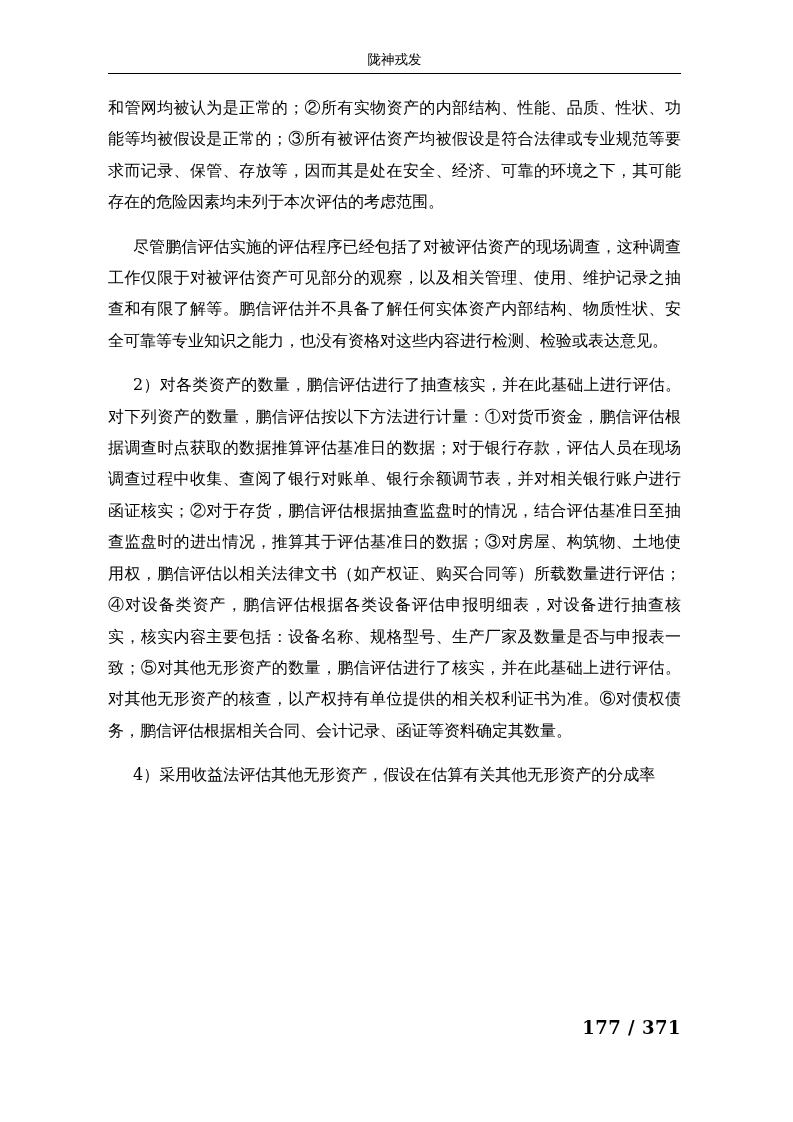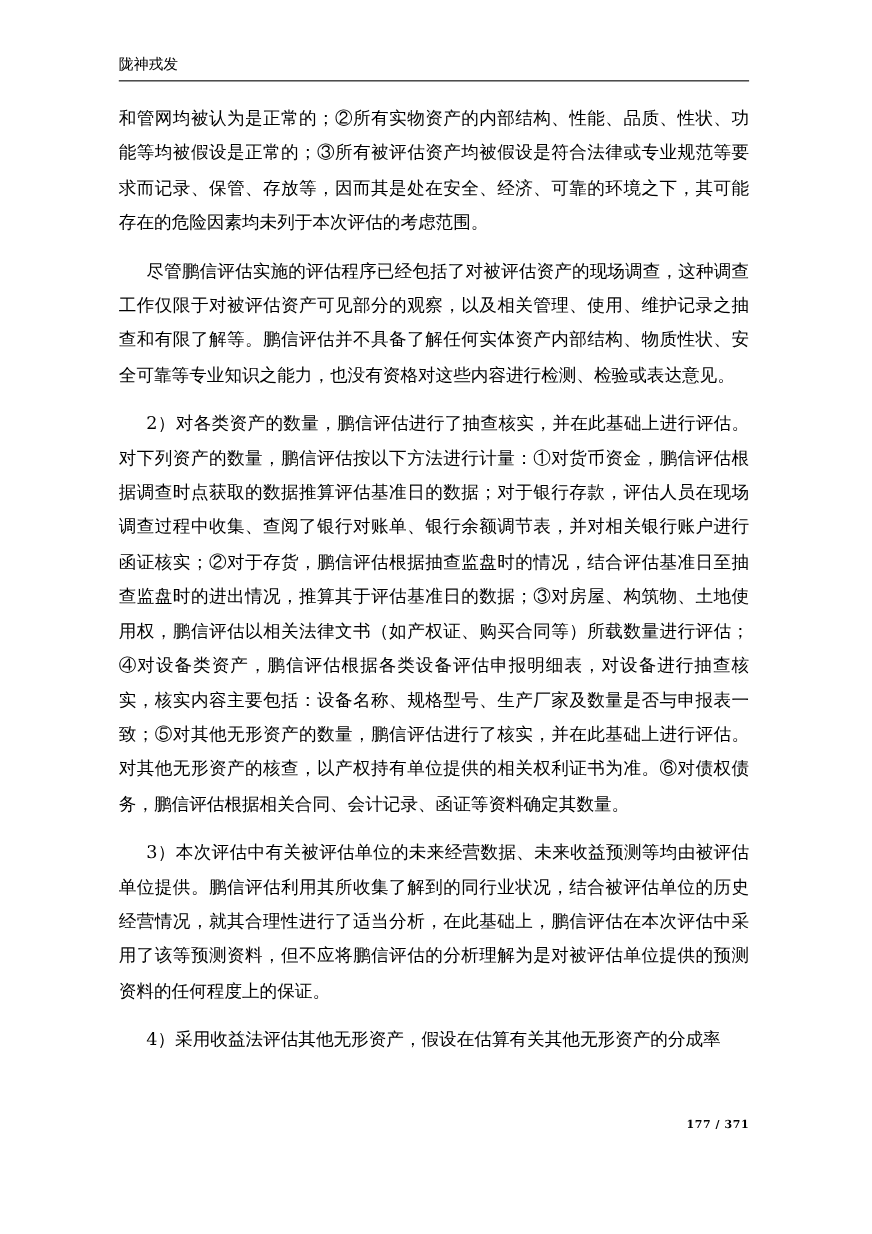--- a/index.html
+++ b/index.html
@@ -15,21 +15,21 @@
     color: #000000;
     font-family: "DejaVu Serif", "Liberation Serif", serif;
     overflow: hidden;
   }
   .header {
     position: absolute;
     left: 108px;
     right: 112px;
     top: 50px;
     display: flex;
-    justify-content: space-between;
+    justify-content: center;
     align-items: flex-end;
     font-size: 13.5px;
     line-height: 1.35;
     padding-bottom: 5px;
     border-bottom: 1.6px solid #000000;
   }
   .header .left  { white-space: nowrap; }
   .header .right { white-space: nowrap; }
   .doc-body {
     position: absolute;
@@ -45,39 +45,38 @@
     margin: 0 0 13px 0;
     text-indent: 25px;
   }
   .para.continuation {
     text-indent: 0;
   }
   .footer {
     position: absolute;
     right: 112px;
     top: 1017px;
-    font-size: 10px;
+    font-size: 18px;
     font-weight: bold;
     letter-spacing: 0.5px;
   }
 </style>
 </head>
 <body>
 
 <div class="page">
 
   <div class="header">
     <span class="left">陇神戎发</span>
   </div>
 
   <div class="doc-body">
     <p class="para continuation">和管网均被认为是正常的；②所有实物资产的内部结构、性能、品质、性状、功能等均被假设是正常的；③所有被评估资产均被假设是符合法律或专业规范等要求而记录、保管、存放等，因而其是处在安全、经济、可靠的环境之下，其可能存在的危险因素均未列于本次评估的考虑范围。</p>
     <p class="para">尽管鹏信评估实施的评估程序已经包括了对被评估资产的现场调查，这种调查工作仅限于对被评估资产可见部分的观察，以及相关管理、使用、维护记录之抽查和有限了解等。鹏信评估并不具备了解任何实体资产内部结构、物质性状、安全可靠等专业知识之能力，也没有资格对这些内容进行检测、检验或表达意见。</p>
     <p class="para">2）对各类资产的数量，鹏信评估进行了抽查核实，并在此基础上进行评估。对下列资产的数量，鹏信评估按以下方法进行计量：①对货币资金，鹏信评估根据调查时点获取的数据推算评估基准日的数据；对于银行存款，评估人员在现场调查过程中收集、查阅了银行对账单、银行余额调节表，并对相关银行账户进行函证核实；②对于存货，鹏信评估根据抽查监盘时的情况，结合评估基准日至抽查监盘时的进出情况，推算其于评估基准日的数据；③对房屋、构筑物、土地使用权，鹏信评估以相关法律文书（如产权证、购买合同等）所载数量进行评估；④对设备类资产，鹏信评估根据各类设备评估申报明细表，对设备进行抽查核实，核实内容主要包括：设备名称、规格型号、生产厂家及数量是否与申报表一致；⑤对其他无形资产的数量，鹏信评估进行了核实，并在此基础上进行评估。对其他无形资产的核查，以产权持有单位提供的相关权利证书为准。⑥对债权债务，鹏信评估根据相关合同、会计记录、函证等资料确定其数量。</p>
-    <p class="para">3）本次评估中有关被评估单位的未来经营数据、未来收益预测等均由被评估单位提供。鹏信评估利用其所收集了解到的同行业状况，结合被评估单位的历史经营情况，就其合理性进行了适当分析，在此基础上，鹏信评估在本次评估中采用了该等预测资料，但不应将鹏信评估的分析理解为是对被评估单位提供的预测资料的任何程度上的保证。</p>
     <p class="para">4）采用收益法评估其他无形资产，假设在估算有关其他无形资产的分成率</p>
   </div>
 
   <div class="footer">
     <span>177 / 371</span>
   </div>
 
 </div>
 
 </body></html>

